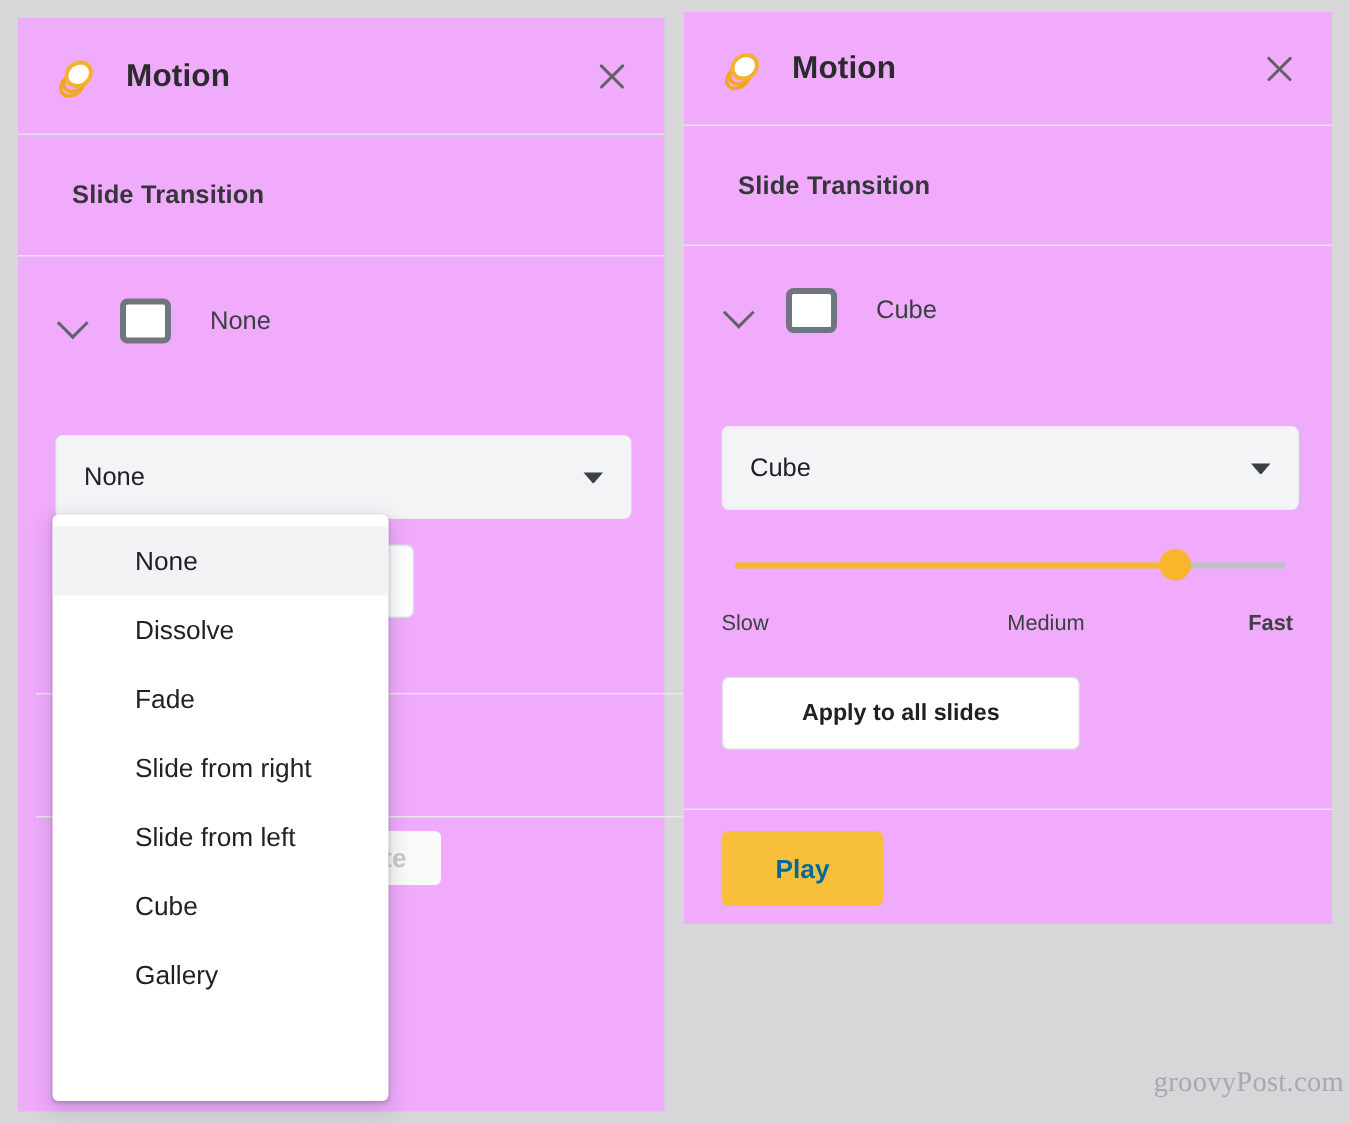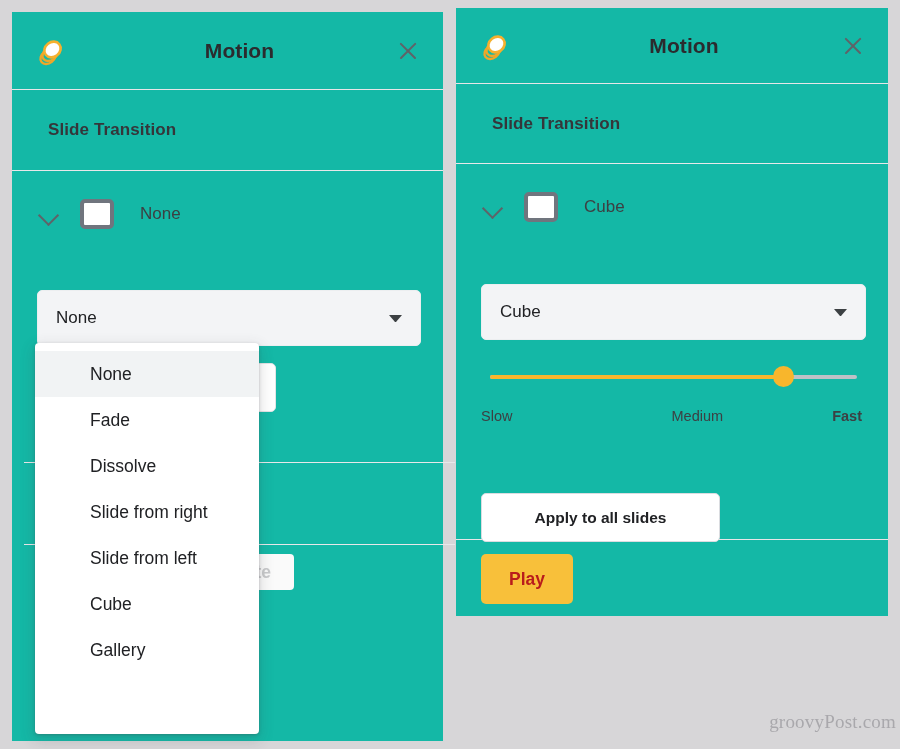--- a/index.html
+++ b/index.html
@@ -11,22 +11,21 @@
   body {
     background: #d7d6d8;
     font-family: "Liberation Sans", sans-serif;
     position: relative;
     -webkit-font-smoothing: antialiased;
   }
 
   
   .panel {
     position: absolute;
-    background: #14b8a6;
-    text-align: center;
+    background: #f0abfc;
   }
   #panel-left {
     left: 12px;
     top: 12px;
     width: 431px;
     height: 729px;
   }
   #panel-right {
     left: 456px;
     top: 8px;
@@ -242,43 +241,42 @@
     width: 239px;
     height: 49px;
     background: #ffffff;
     border: 1px solid #dadce0;
     border-radius: 5px;
     font-family: "Liberation Sans", sans-serif;
     font-size: 15.5px;
     font-weight: 600;
     color: #202124;
     cursor: pointer;
-    margin-top: 42px;
   }
   .footer-divider {
     position: absolute;
     left: 456px;
     top: 531px;
     width: 432px;
     height: 1px;
     background: #e6e6e8;
   }
   .play-btn {
     position: absolute;
     left: 481px;
     top: 554px;
-    width: 92px;
+    width: 108px;
     height: 50px;
     background: #f8c03a;
     border: none;
     border-radius: 5px;
     font-family: "Liberation Sans", sans-serif;
     font-size: 17.5px;
     font-weight: 700;
-    color: #b91c1c;
+    color: #0369a1;
     cursor: pointer;
   }
 
   
   .lp-divider {
     position: absolute;
     left: 12px;
     width: 431px;
     height: 1px;
     background: #e8e8ea;
@@ -357,22 +355,22 @@
 <div class="ghost-apply"></div>
 <div class="ghost-animate">animate</div>
 
 <div class="select-field" id="select-left">
   <span class="select-value">None</span>
   <span class="caret"></span>
 </div>
 
 <div id="dropdown-menu">
   <div class="menu-item selected">None</div>
+  <div class="menu-item">Dissolve</div>
   <div class="menu-item">Fade</div>
-  <div class="menu-item">Dissolve</div>
   <div class="menu-item">Slide from right</div>
   <div class="menu-item">Slide from left</div>
   <div class="menu-item">Cube</div>
   <div class="menu-item">Gallery</div>
 </div>
 
 <div class="panel" id="panel-right">
 
   <div class="panel-header">
     <span class="motion-icon">

